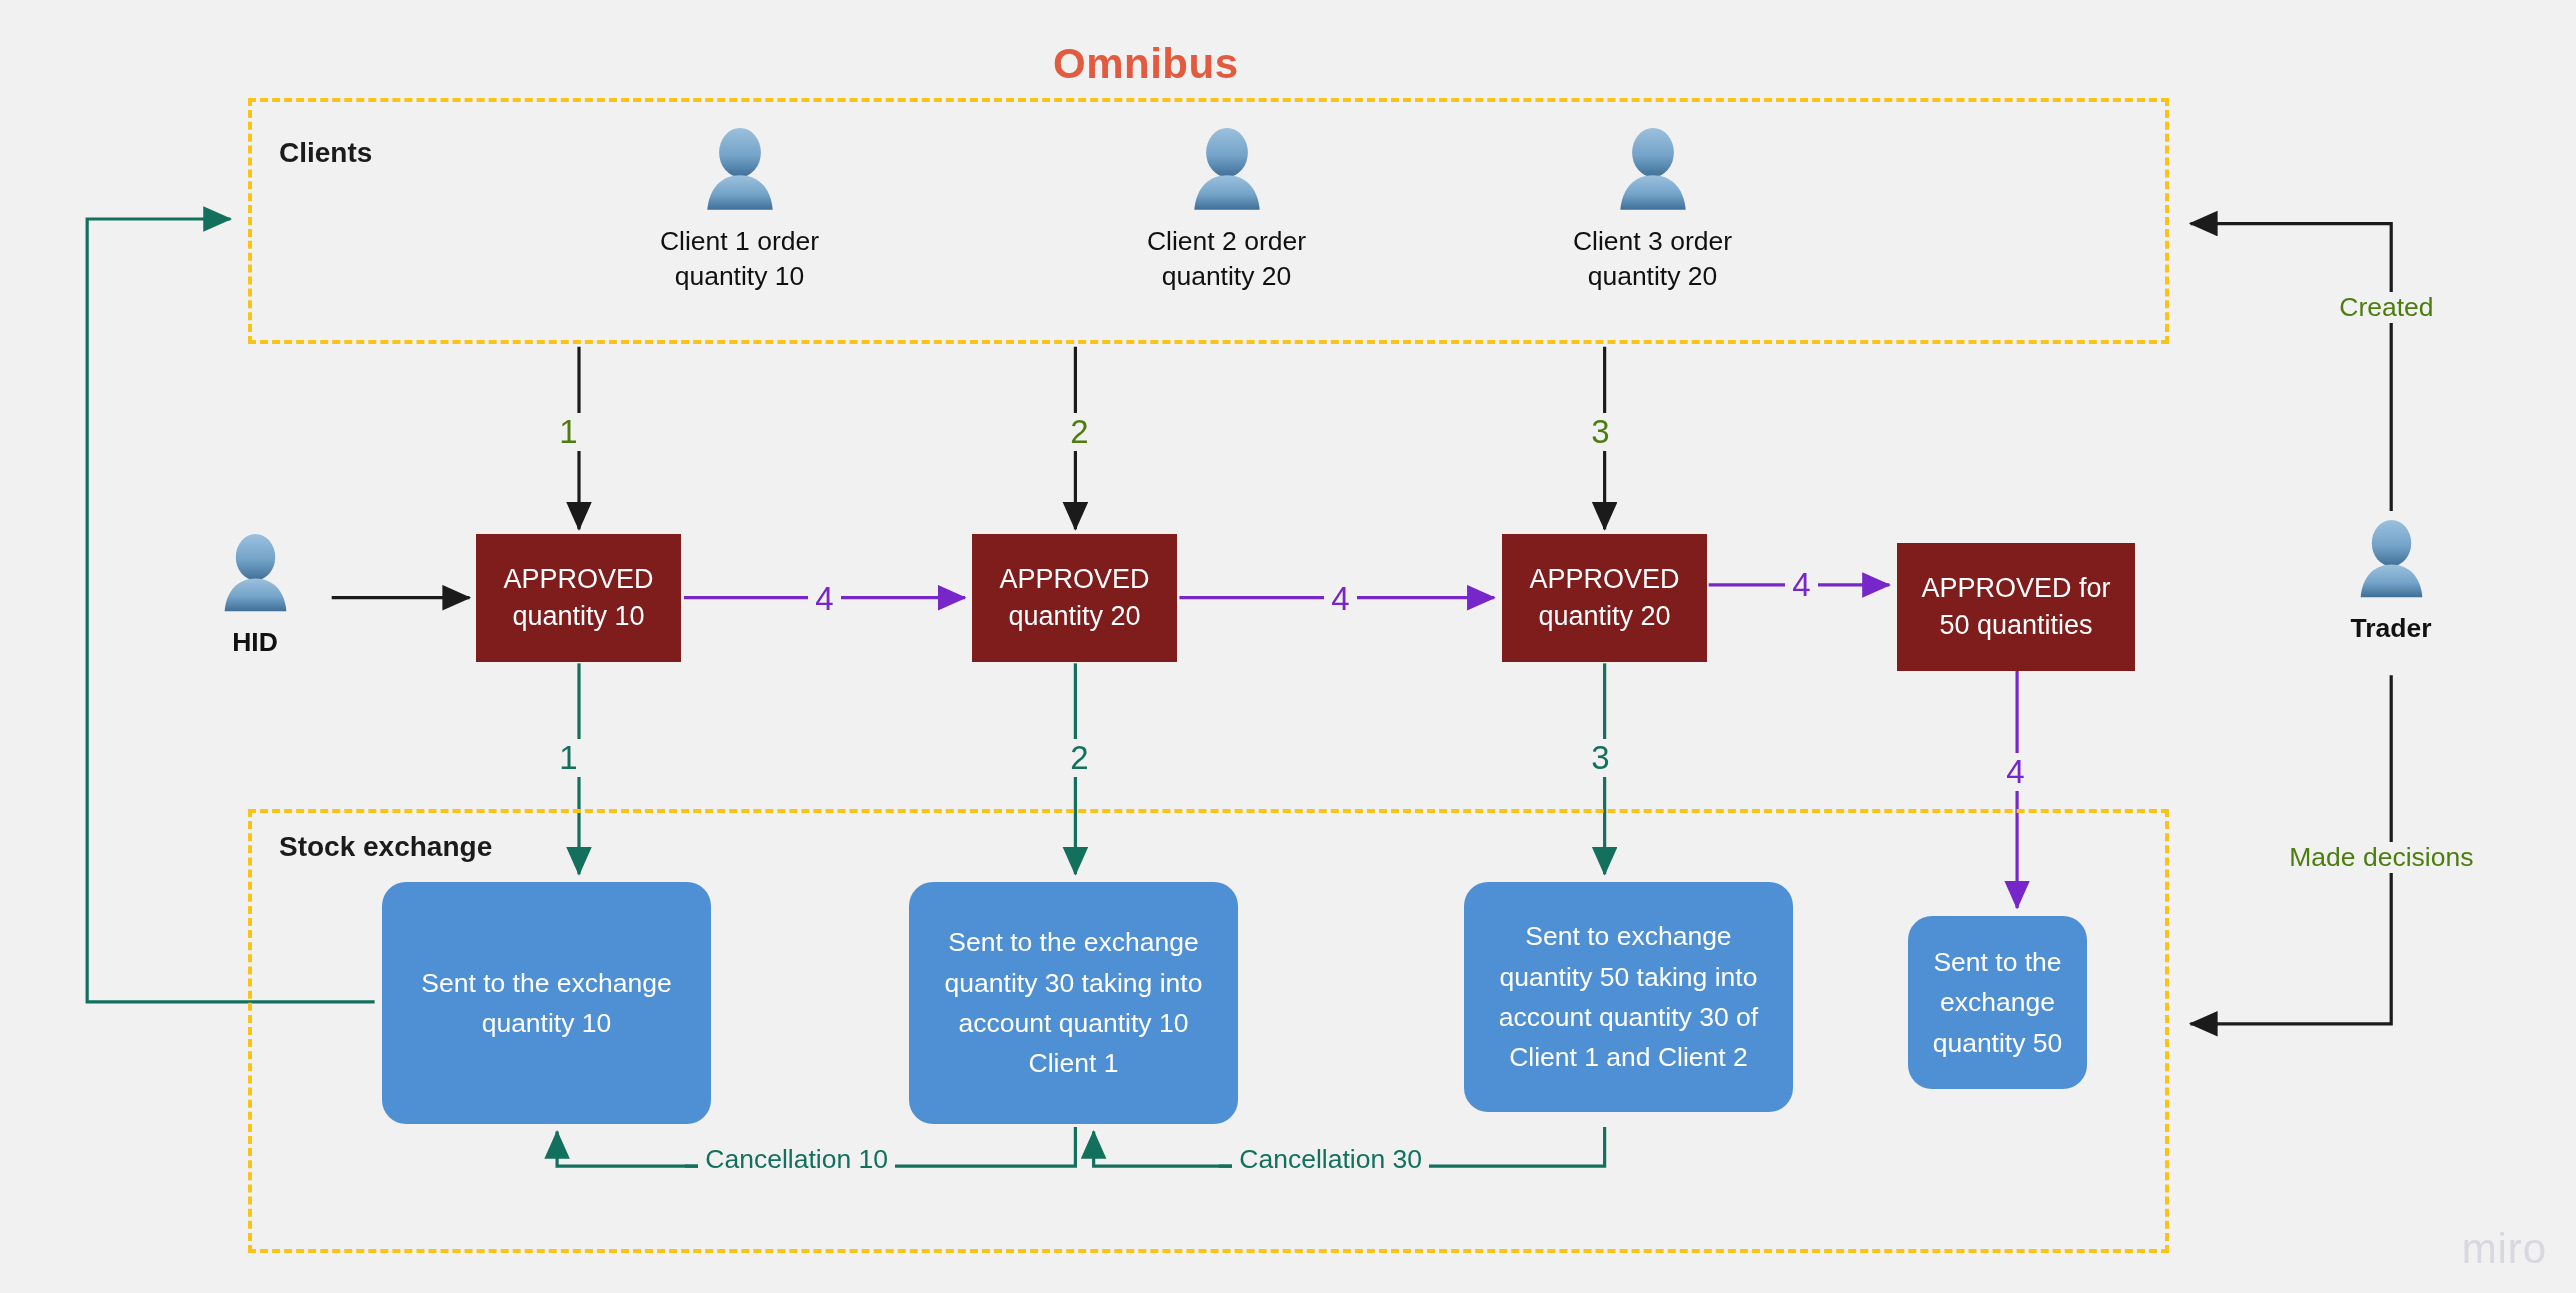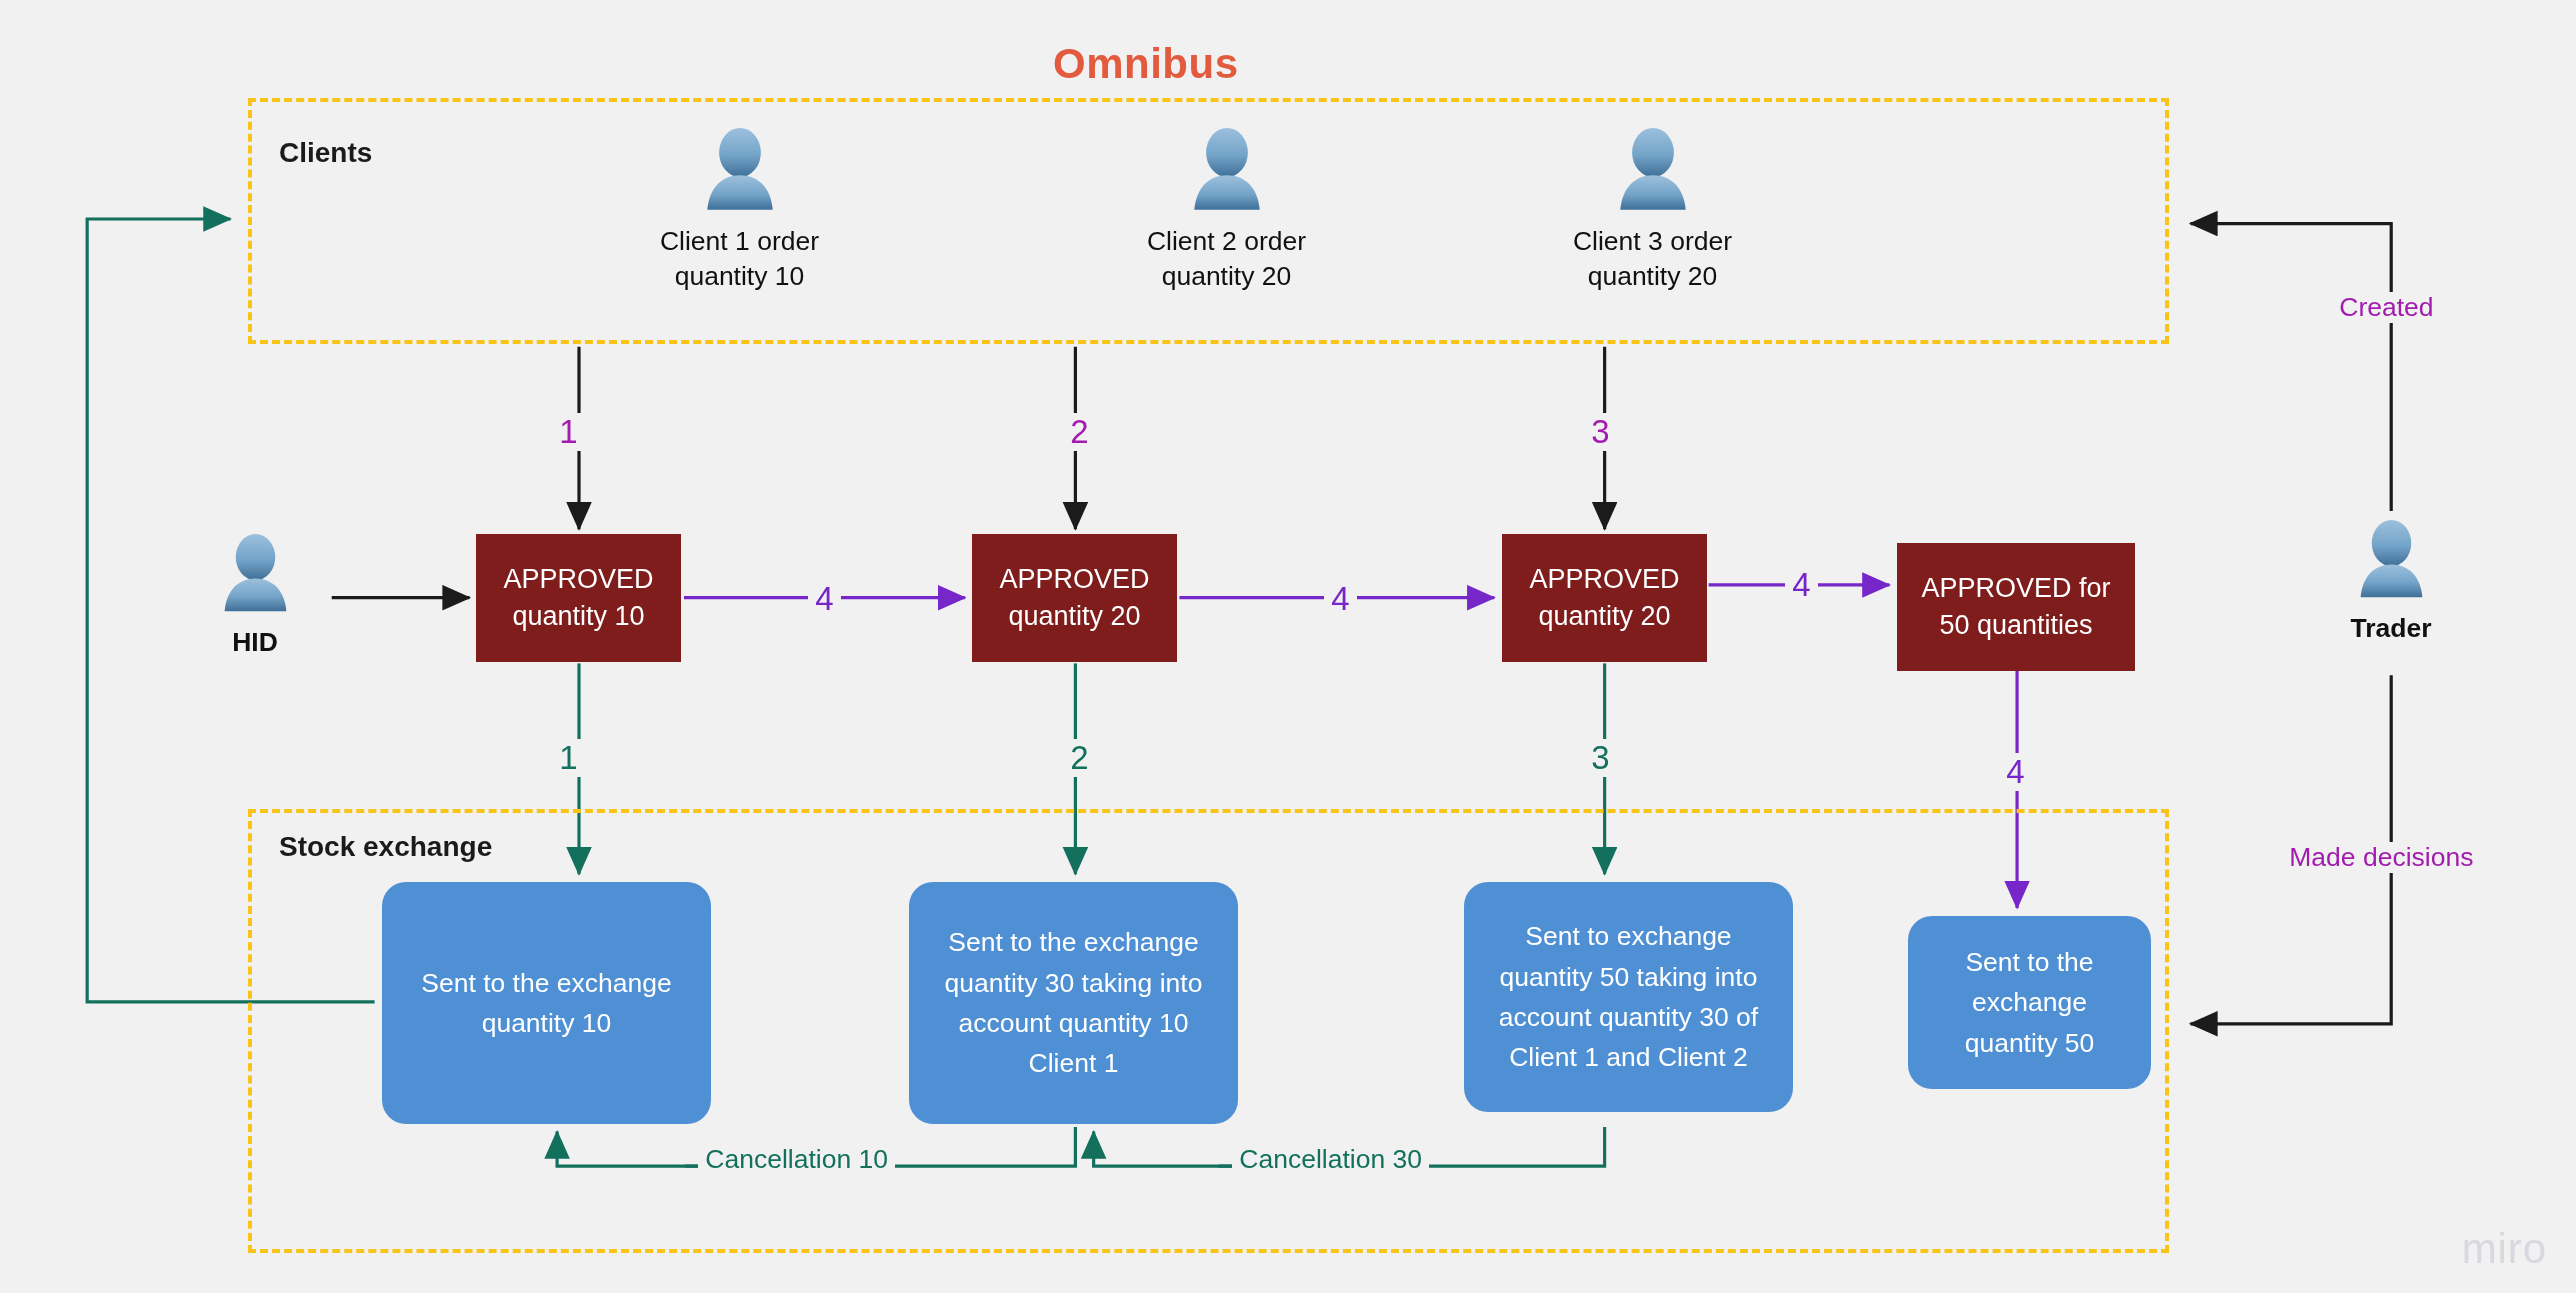--- a/index.html
+++ b/index.html
@@ -80,31 +80,31 @@
     display:flex;align-items:center;justify-content:center;
     text-align:center;
     font-size:26.5px;line-height:1.52;
     padding:12.8px 16.4px;
     box-sizing:border-box;
     white-space:pre-line;
   }
   #exchange-1{left:382px;top:882px;width:329px;height:242px;}
   #exchange-2{left:909px;top:882px;width:329px;height:242px;}
   #exchange-3{left:1436px;top:882px;width:329px;height:230px;margin-left:28px;}
-  #exchange-4{left:1908px;top:916px;width:243px;height:173px;}
+  #exchange-4{left:1908px;top:916px;width:179px;height:173px;}
 
   
   .edge-label{
     position:absolute;
     font-size:33px;
     white-space:nowrap;
     background:#f1f1f1;
     padding:0 7.3px;
   }
-  .edge-label.black{color:#a21caf;}
+  .edge-label.black{color:#4d7c0f;}
   .edge-label.green{color:#12705c;}
   .edge-label.purple{color:#7626c9;}
   .edge-label.small{font-size:26.5px;}
 
   #num-top-1{left:552px;top:413px;}
   #num-top-2{left:1063px;top:413px;}
   #num-top-3{left:1584px;top:413px;}
 
   #num-mid-1{left:552px;top:739px;}
   #num-mid-2{left:1063px;top:739px;}

